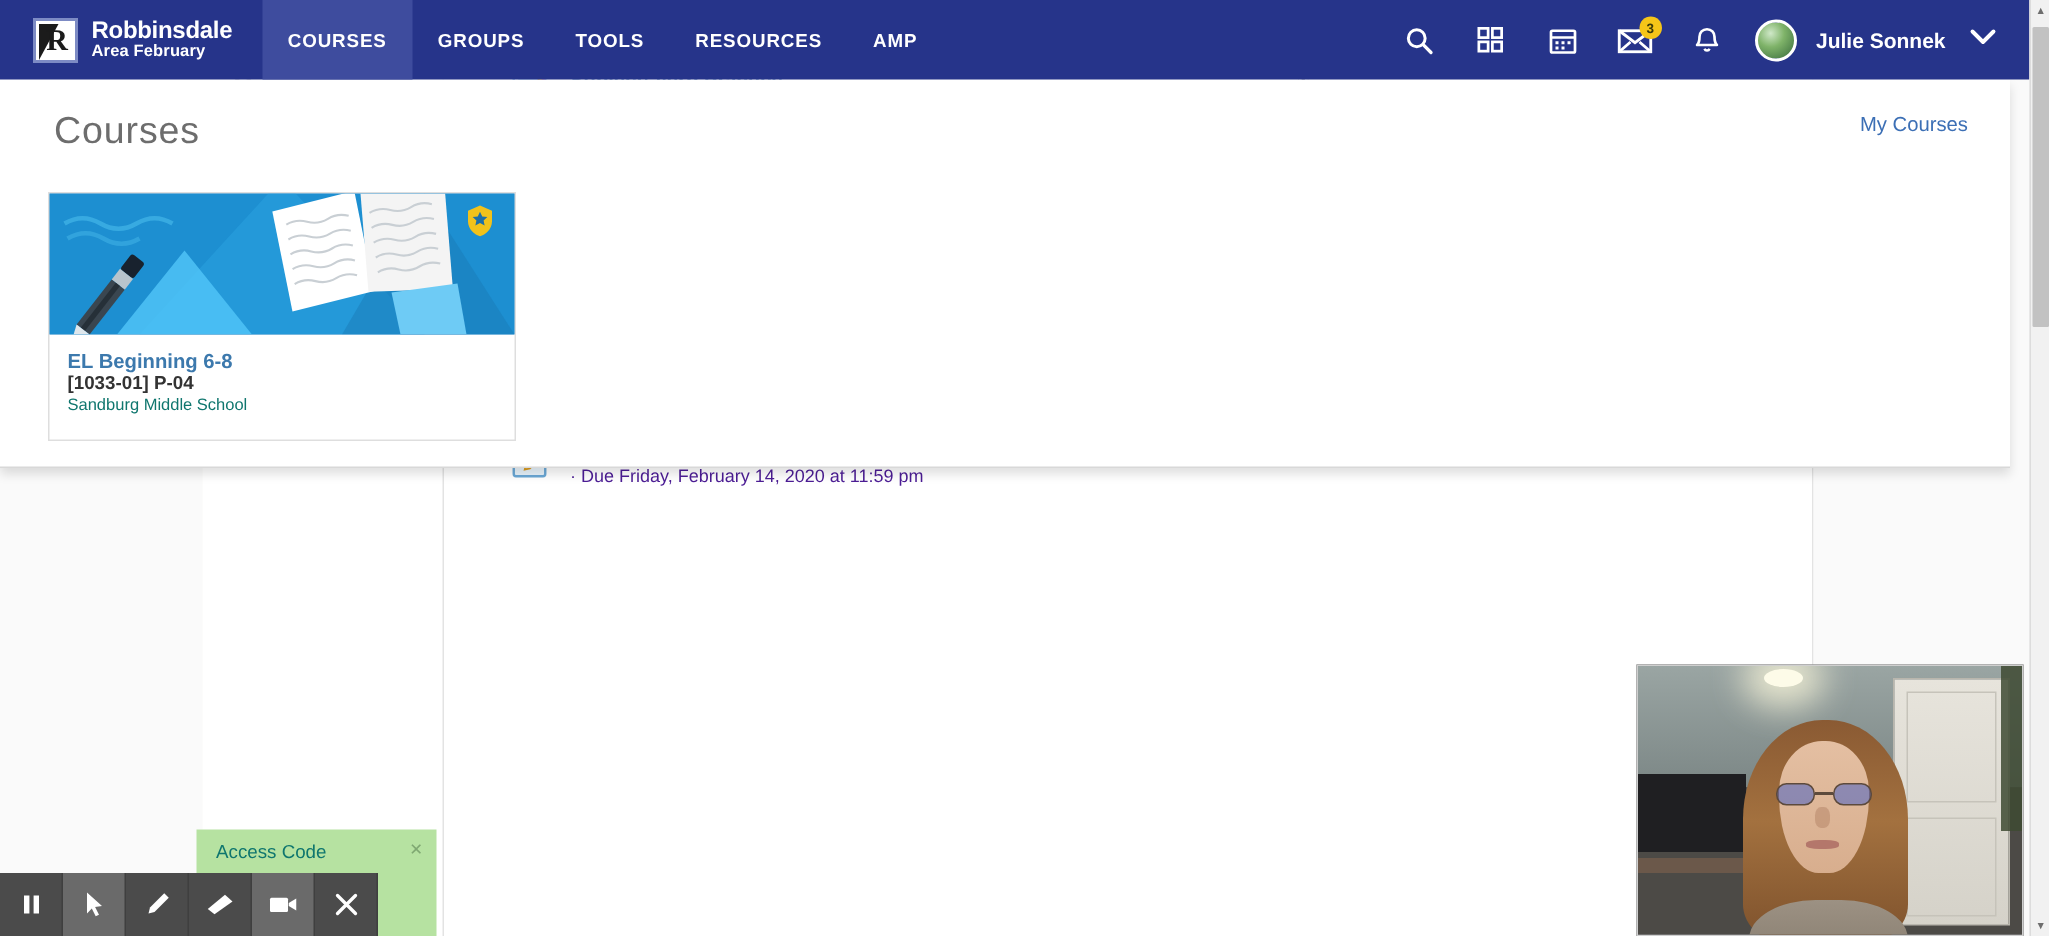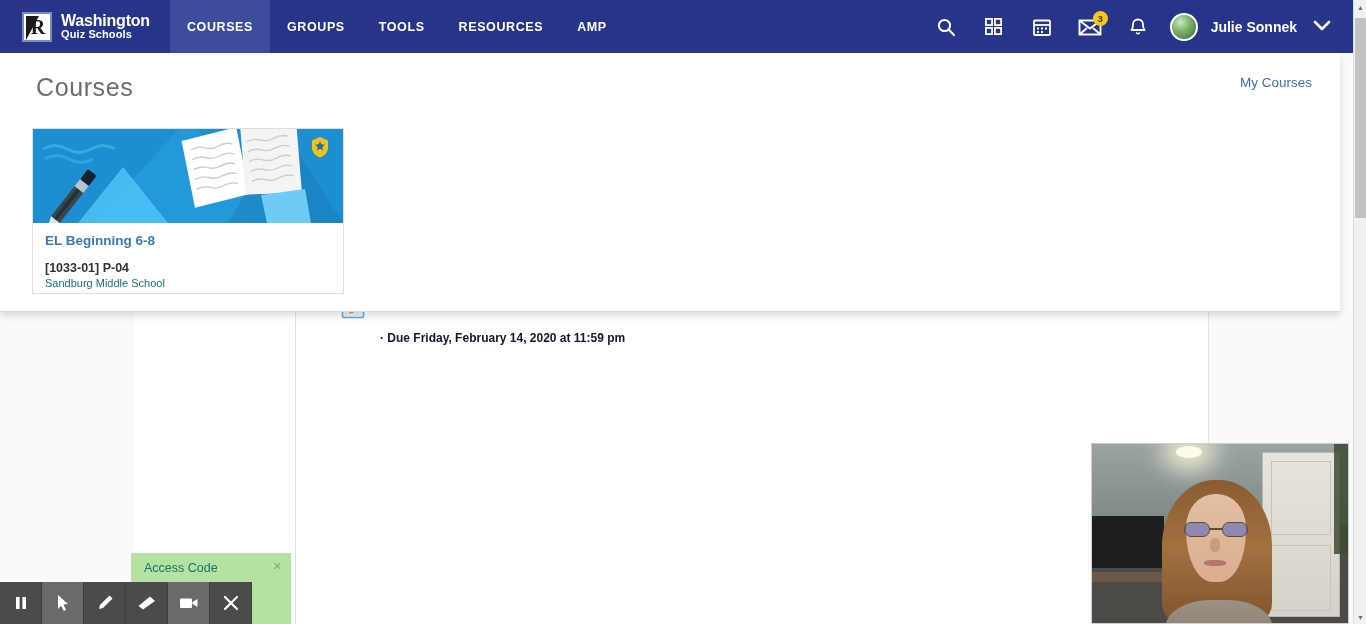--- a/index.html
+++ b/index.html
@@ -75,21 +75,21 @@
   .my-courses {
     position: absolute; right: 28px; top: 22px;
     color: #3c6fb5; font-size: 13.5px; cursor: pointer;
   }
   .course-card {
     position: absolute; left: 32px; top: 75px; width: 312px; height: 166px;
     background: #ffffff; border: 1px solid #dedede; cursor: pointer;
   }
   .card-thumb { position: relative; width: 310px; height: 94px; overflow: hidden; background: #1c84c6; }
   .card-body { padding: 10px 12px 0 12px; }
-  .card-title { color: #3c79ad; font-size: 13.5px; font-weight: bold; margin-bottom: 13px; }
+  .card-title { color: #3c79ad; font-size: 13.5px; font-weight: bold; margin-bottom: 0; }
   .card-section { color: #333333; font-size: 12.5px; font-weight: bold; margin-bottom: 2px; }
   .card-school { color: #0f766e; font-size: 11px; }
 
   
   .page-bg { position: absolute; top: 53px; left: 0; width: 1353px; height: 571px; background: #f7f7f5; z-index: 5; }
   .col-left { position: absolute; left: 0; top: 0; width: 135px; height: 571px; background: #fafafa; }
   .col-sidebar {
     position: absolute; left: 135px; top: 0; width: 161px; height: 571px;
     background: #ffffff; border-right: 1px solid #e3e3e3;
   }
@@ -109,21 +109,21 @@
     color: #bdbdbd;
   }
   .side-label { font-size: 12.5px; color: #6a6a6a; white-space: nowrap; }
 
   
   .rows { position: absolute; left: 40px; top: 0; width: 560px; }
   .arow { position: relative; height: 62px; border-bottom: 1px solid #eeeeee; padding: 11px 0 0 44px; }
   .arow:last-child { border-bottom: none; }
   .arow-ico { position: absolute; left: 4px; top: 11px; width: 26px; height: 26px; }
   .arow-title { color: #4579a8; font-size: 13.5px; font-weight: bold; cursor: pointer; }
-  .arow-due { color: #0f172a; font-size: 12px; margin-top: 22px; font-weight: bold; }
+  .arow-due { color: #4c1d95; font-size: 12px; margin-top: 1px; }
   .arow-gear {
     position: absolute; right: 10px; top: 16px; display: flex; align-items: center; gap: 3px;
     color: #8a8a8a; cursor: pointer;
   }
 
   
   .access-box {
     position: absolute; left: 131px; top: 553px; width: 160px; height: 71px;
     background: #b6e2a1; z-index: 12;
   }
@@ -429,22 +429,22 @@
     <span class="access-label">Access Code</span>
     <span class="access-close">✕</span>
   </div>
 
   <div class="navbar">
     <div class="brand">
       <div class="brand-mark">
           <span>R</span>
         </div>
       <div class="brand-text">
-        <div class="l1">Washington</div>
-        <div class="l2">Quiz Schools</div>
+        <div class="l1">Robbinsdale</div>
+        <div class="l2">Area February</div>
       </div>
     </div>
 
     <div class="nav-links">
       <div class="nav-link active">COURSES</div>
       <div class="nav-link">GROUPS</div>
       <div class="nav-link">TOOLS</div>
       <div class="nav-link">RESOURCES</div>
       <div class="nav-link">AMP</div>
     </div>

